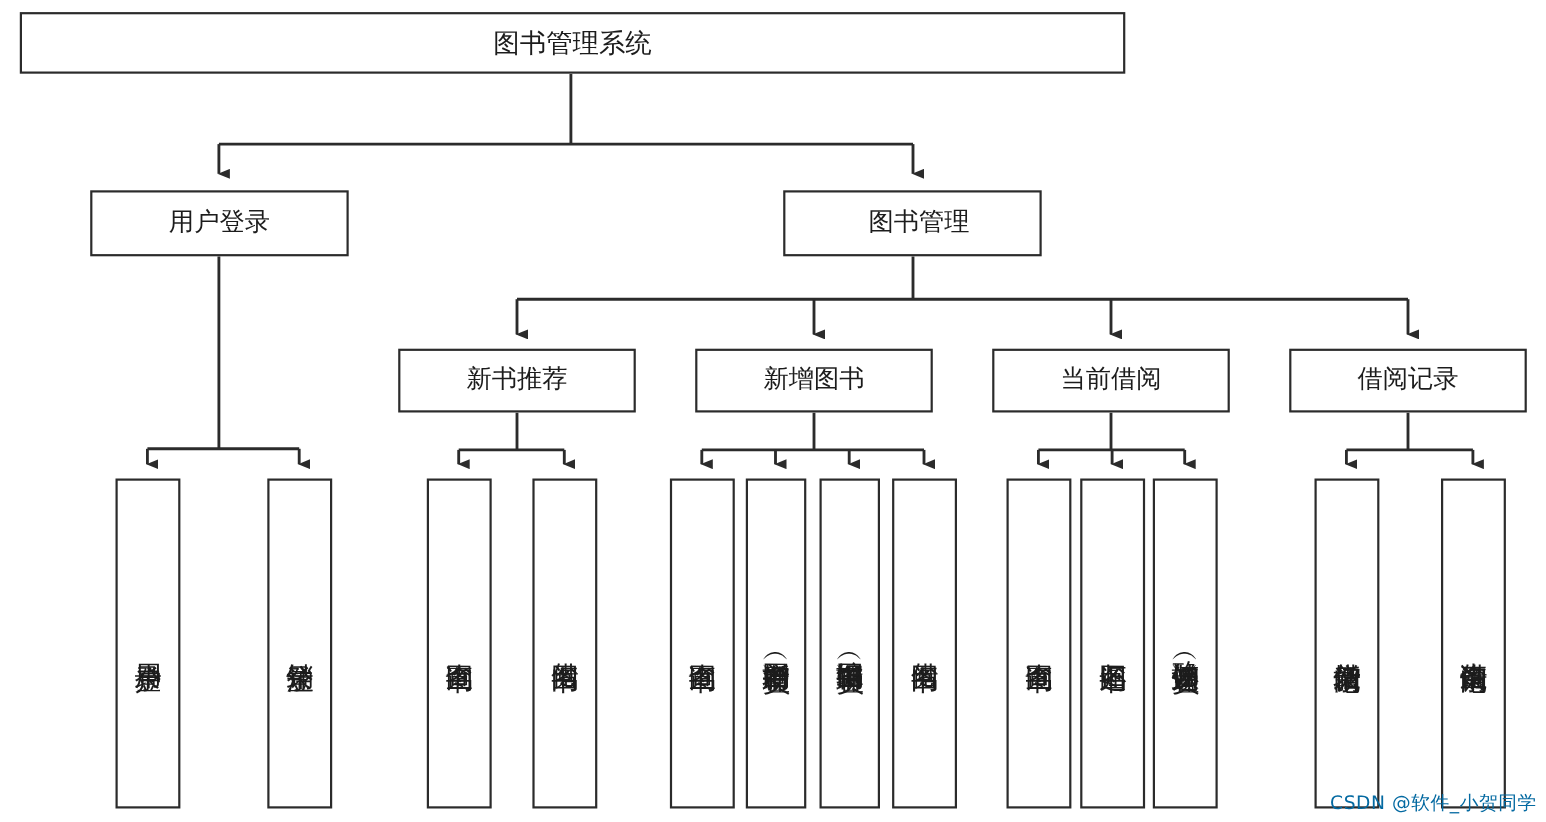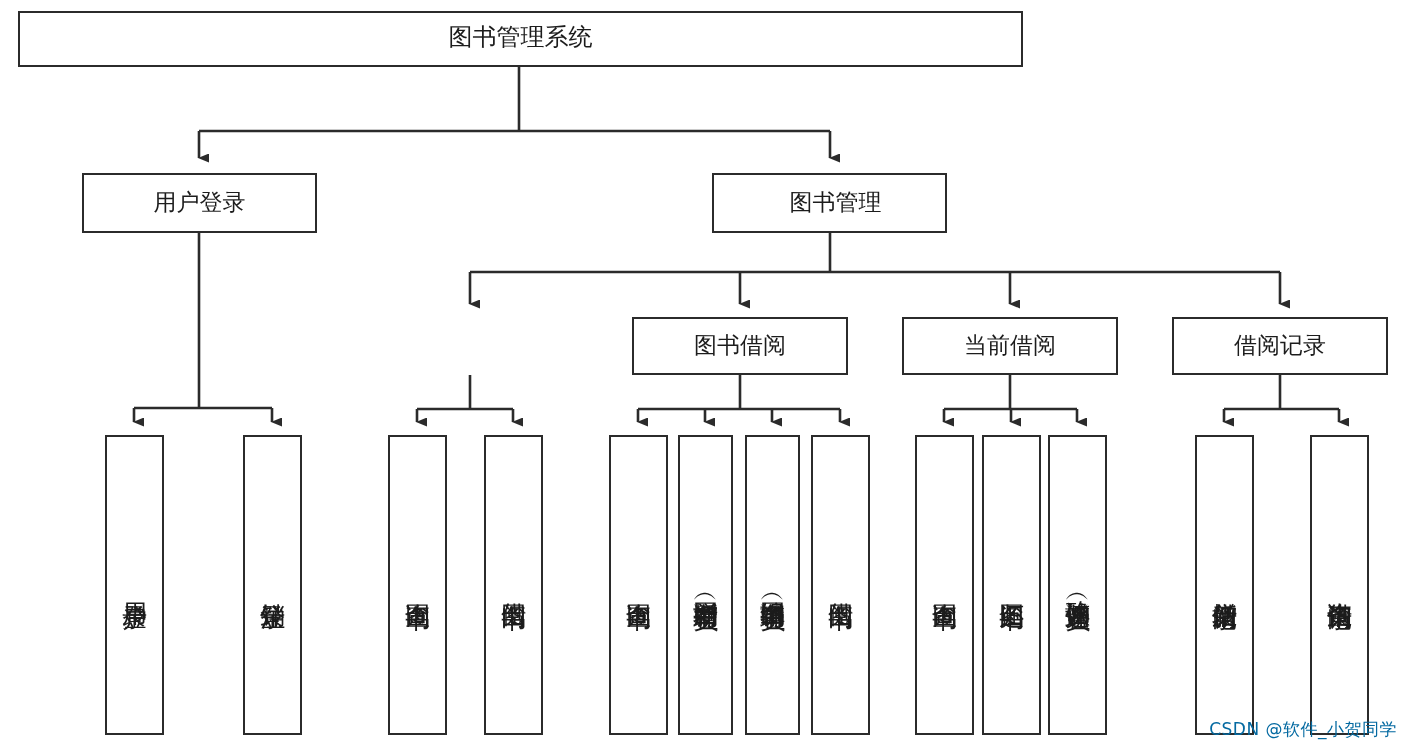--- a/index.html
+++ b/index.html
@@ -117,33 +117,36 @@
       <path d="M 1011,409 L 1011,422" marker-end="url(#arrowhead)"></path>
       <path d="M 1077,409 L 1077,422" marker-end="url(#arrowhead)"></path>
 
       <path d="M 1280,375 L 1280,409"></path>
       <path d="M 1224,409 L 1339,409"></path>
       <path d="M 1224,409 L 1224,422" marker-end="url(#arrowhead)"></path>
       <path d="M 1339,409 L 1339,422" marker-end="url(#arrowhead)"></path>
     </g>
   </svg>
 
-  <div class="node root horizontal" style="left:18px; top:11px; width:1005px; height:56px;font-family:Liberation Mono, monospace;">
+  <div class="node root horizontal" style="left:18px; top:11px; width:1005px; height:56px;">
     <span class="node-label">图书管理系统</span>
   </div>
 
   <div class="node horizontal" style="left:82px; top:173px; width:235px; height:60px;">
     <span class="node-label">用户登录</span>
   </div>
   <div class="node horizontal" style="left:712px; top:173px; width:235px; height:60px;padding-left:12px;">
     <span class="node-label">图书管理</span>
   </div>
 
+  <div class="node horizontal" style="left:362px; top:317px; width:216px; height:58px;">
+    <span class="node-label">新书推荐</span>
+  </div>
   <div class="node horizontal" style="left:632px; top:317px; width:216px; height:58px;">
-    <span class="node-label">图书借阅</span>
+    <span class="node-label">新增图书</span>
   </div>
   <div class="node horizontal" style="left:902px; top:317px; width:216px; height:58px;">
     <span class="node-label">当前借阅</span>
   </div>
   <div class="node horizontal" style="left:1172px; top:317px; width:216px; height:58px;">
     <span class="node-label">借阅记录</span>
   </div>
 
   <div class="node vertical" style="left:105px; top:435px; width:59px; height:300px;">
     <span class="node-label">用户登录</span>

